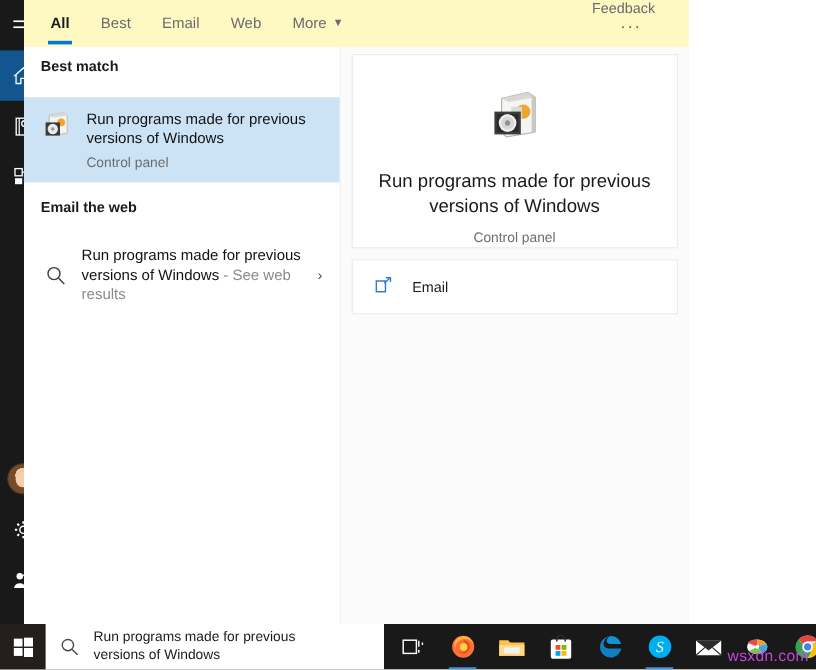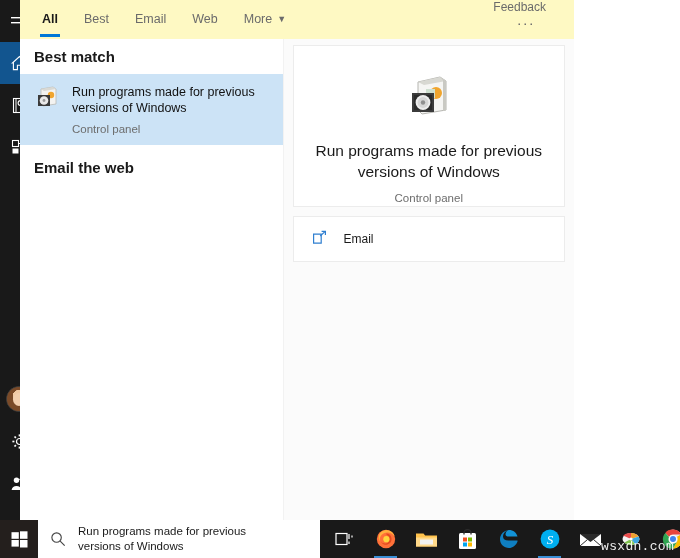--- a/index.html
+++ b/index.html
@@ -103,22 +103,22 @@
     border-right: 1px solid #f2f2f2;
   }
   #preview {
     flex: 1 1 auto; height: 481px;
     background: #fbfbfb;
     box-sizing: border-box;
     padding: 6px 9px 0 9px;
   }
 
   .section-label {
-    font-size: 15px; font-weight: bold; color: #1a1a1a;
-    padding: 9px 0 9px 14px;
+    font-size: 12px; font-weight: bold; color: #1a1a1a;
+    padding: 9px 0 19px 14px;
   }
 
   .result-row {
     display: flex; align-items: flex-start;
     padding: 10px 8px 10px 14px;
     box-sizing: border-box;
   }
   .result-row.highlighted { background: #cce3f6; }
   .result-icon {
     width: 26px; height: 26px;
@@ -202,22 +202,22 @@
     display: flex; align-items: center; justify-content: center;
     position: relative;
   }
   .tb-item.running::after {
     content: "";
     position: absolute; bottom: 0; left: 9px; right: 9px;
     height: 2px; background: #3a8fd6;
   }
   #watermark {
     position: absolute; right: 6px; bottom: 4px;
-    font-size: 13px; color: #ffffff;
-    font-family: Liberation Mono, monospace;
+    font-size: 13px; color: #d946ef;
+    font-family: Liberation Sans, sans-serif;
     opacity: .92;
     letter-spacing: .3px;
   }
   .icon-svg { display: block; }
 </style>
 </head>
 <body>
 
 <div id="root">
 
@@ -327,20 +327,32 @@
             </svg>
           </div>
           <div class="result-text">
             <div class="result-title">Run programs made for previous versions of Windows</div>
             <div class="result-sub">Control panel</div>
           </div>
         </div>
 
         <div class="section-label" style="padding-top:14px">Email the web</div>
 
+        <div class="result-row web-row">
+          <div class="web-icon">
+            <svg class="icon-svg" width="17" height="17" viewBox="0 0 17 17" aria-hidden="true">
+              <circle cx="7" cy="7" r="5" fill="none" stroke="#3b3b3b" stroke-width="1.2"></circle>
+              <line x1="10.8" y1="10.8" x2="15.6" y2="15.6" stroke="#3b3b3b" stroke-width="1.2"></line>
+            </svg>
+          </div>
+          <div class="result-text">
+            <div class="web-title"><span>Run programs made for previous versions of Windows</span><span class="muted"> - See web results</span></div>
+          </div>
+          <div class="chevron">›</div>
+        </div>
       </div>
 
       <div id="preview">
 
         <div class="card" id="preview-top">
           <div style="display:inline-block">
             <svg class="icon-svg" width="48" height="48" viewBox="0 0 48 48" aria-hidden="true">
               <polygon points="13,10 35,5 41,9 41,38 17,42 13,38" fill="#f5f5f3" stroke="#b5b5b0" stroke-width="1"></polygon>
               <polygon points="13,10 35,5 41,9 19,13" fill="#d8d8d2"></polygon>
               <polygon points="35,5 41,9 41,38 38,39 38,8" fill="#c9c9c3"></polygon>

